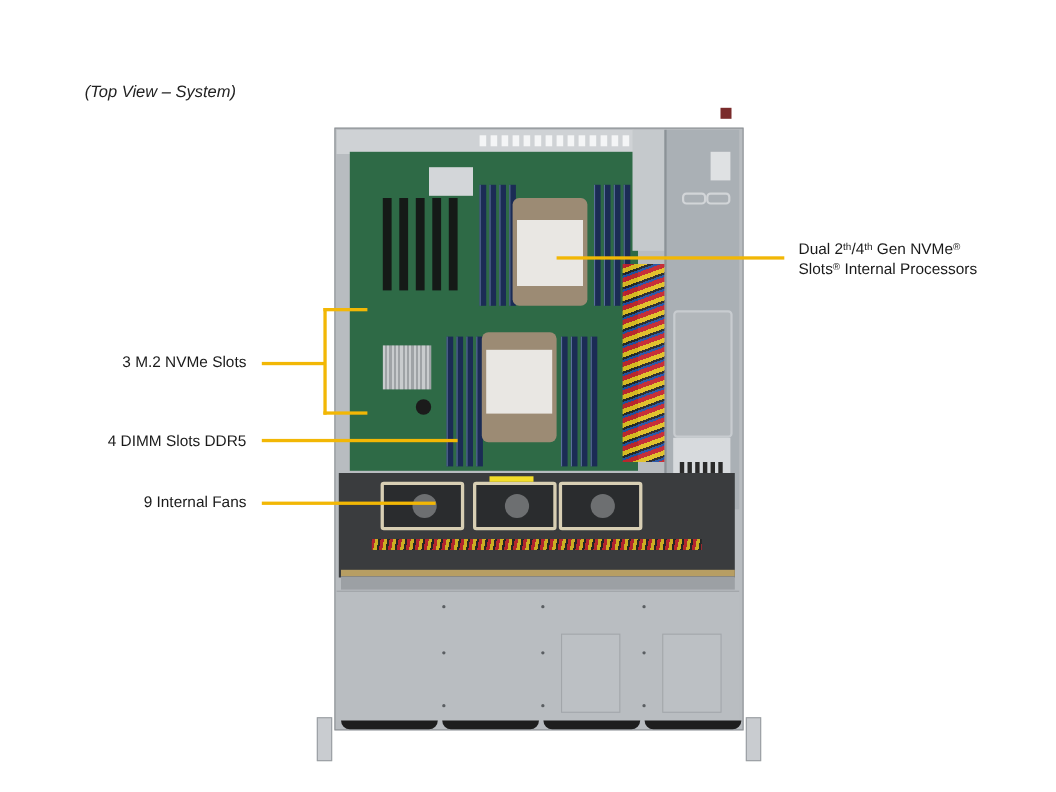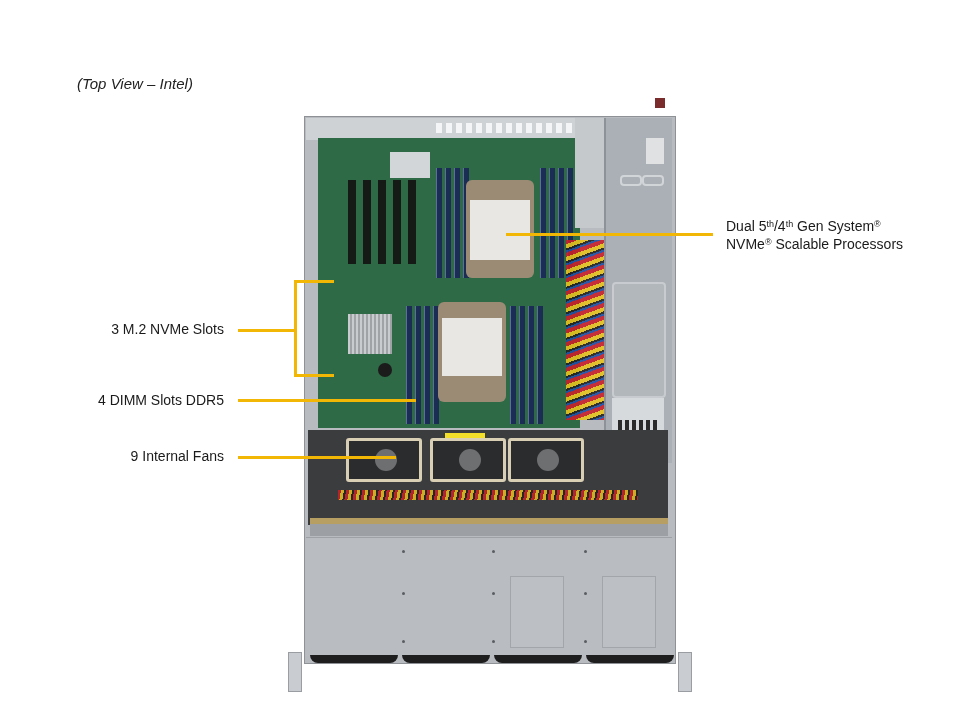--- a/index.html
+++ b/index.html
@@ -37,21 +37,21 @@
   .cover { left:306px; top:537px; width:366px; height:118px; background:#b9bdc1; border-top:1px solid #9ea2a6; }
   .cover-panel { position:absolute; top:38px; width:52px; height:70px; border:1px solid #a2a6aa; background:#bcc0c4; }
   .screw { position:absolute; width:3px; height:3px; background:#5a5e62; border-radius:50%; }
   .front-bezel { left:306px; top:655px; width:366px; height:10px; }
   .bezel-seg { position:absolute; top:0; width:88px; height:8px; background:#1e1e1e; border-radius:0 0 40px 40px; }
   .ear { position:absolute; top:652px; width:12px; height:38px; background:#c9ccd0; border:1px solid #9a9ea2; }
 </style>
 </head>
 <body>
 
-<div class="abs view-label">(Top View – Intel)</div>
+<div class="abs view-label">(Top View – System)</div>
 
 <div class="abs">
   <div class="abs chassis"></div>
   <div class="abs rear-grill">
     <div class="grill-slot" style="left:130px"></div>
       <div class="grill-slot" style="left:140px"></div>
     <div class="grill-slot" style="left:150px"></div>
       <div class="grill-slot" style="left:160px"></div>
     <div class="grill-slot" style="left:170px"></div>
       <div class="grill-slot" style="left:180px"></div>
@@ -158,22 +158,22 @@
     <div class="bezel-seg" style="left:4px"></div>
     <div class="bezel-seg" style="left:96px"></div>
     <div class="bezel-seg" style="left:188px"></div>
     <div class="bezel-seg" style="left:280px"></div>
   </div>
   <div class="ear" style="left:288px"></div>
   <div class="ear" style="left:678px"></div>
 </div>
 
 <div class="abs callout" style="left:726px;top:217px;line-height:18px;">
-  <div><span>Dual 5</span><sup>th</sup><span>/4</span><sup>th</sup><span> Gen System</span><sup>®</sup></div>
-  <div><span>NVMe</span><sup>®</sup><span> Scalable Processors</span></div>
+  <div><span>Dual 2</span><sup>th</sup><span>/4</span><sup>th</sup><span> Gen NVMe</span><sup>®</sup></div>
+  <div><span>Slots</span><sup>®</sup><span> Internal Processors</span></div>
 </div>
 <div class="line" style="left:506px;top:233px;width:207px;height:3px;"></div>
 
 <div class="abs callout callout-left" style="left:60px;width:164px;top:321px;">3 M.2 NVMe Slots</div>
 <div class="line" style="left:238px;top:329px;width:58px;height:3px;"></div>
 <div class="line" style="left:294px;top:280px;width:3px;height:97px;"></div>
 <div class="line" style="left:294px;top:280px;width:40px;height:3px;"></div>
 <div class="line" style="left:294px;top:374px;width:40px;height:3px;"></div>
 
 <div class="abs callout callout-left" style="left:40px;width:184px;top:392px;">4 DIMM Slots DDR5</div>

